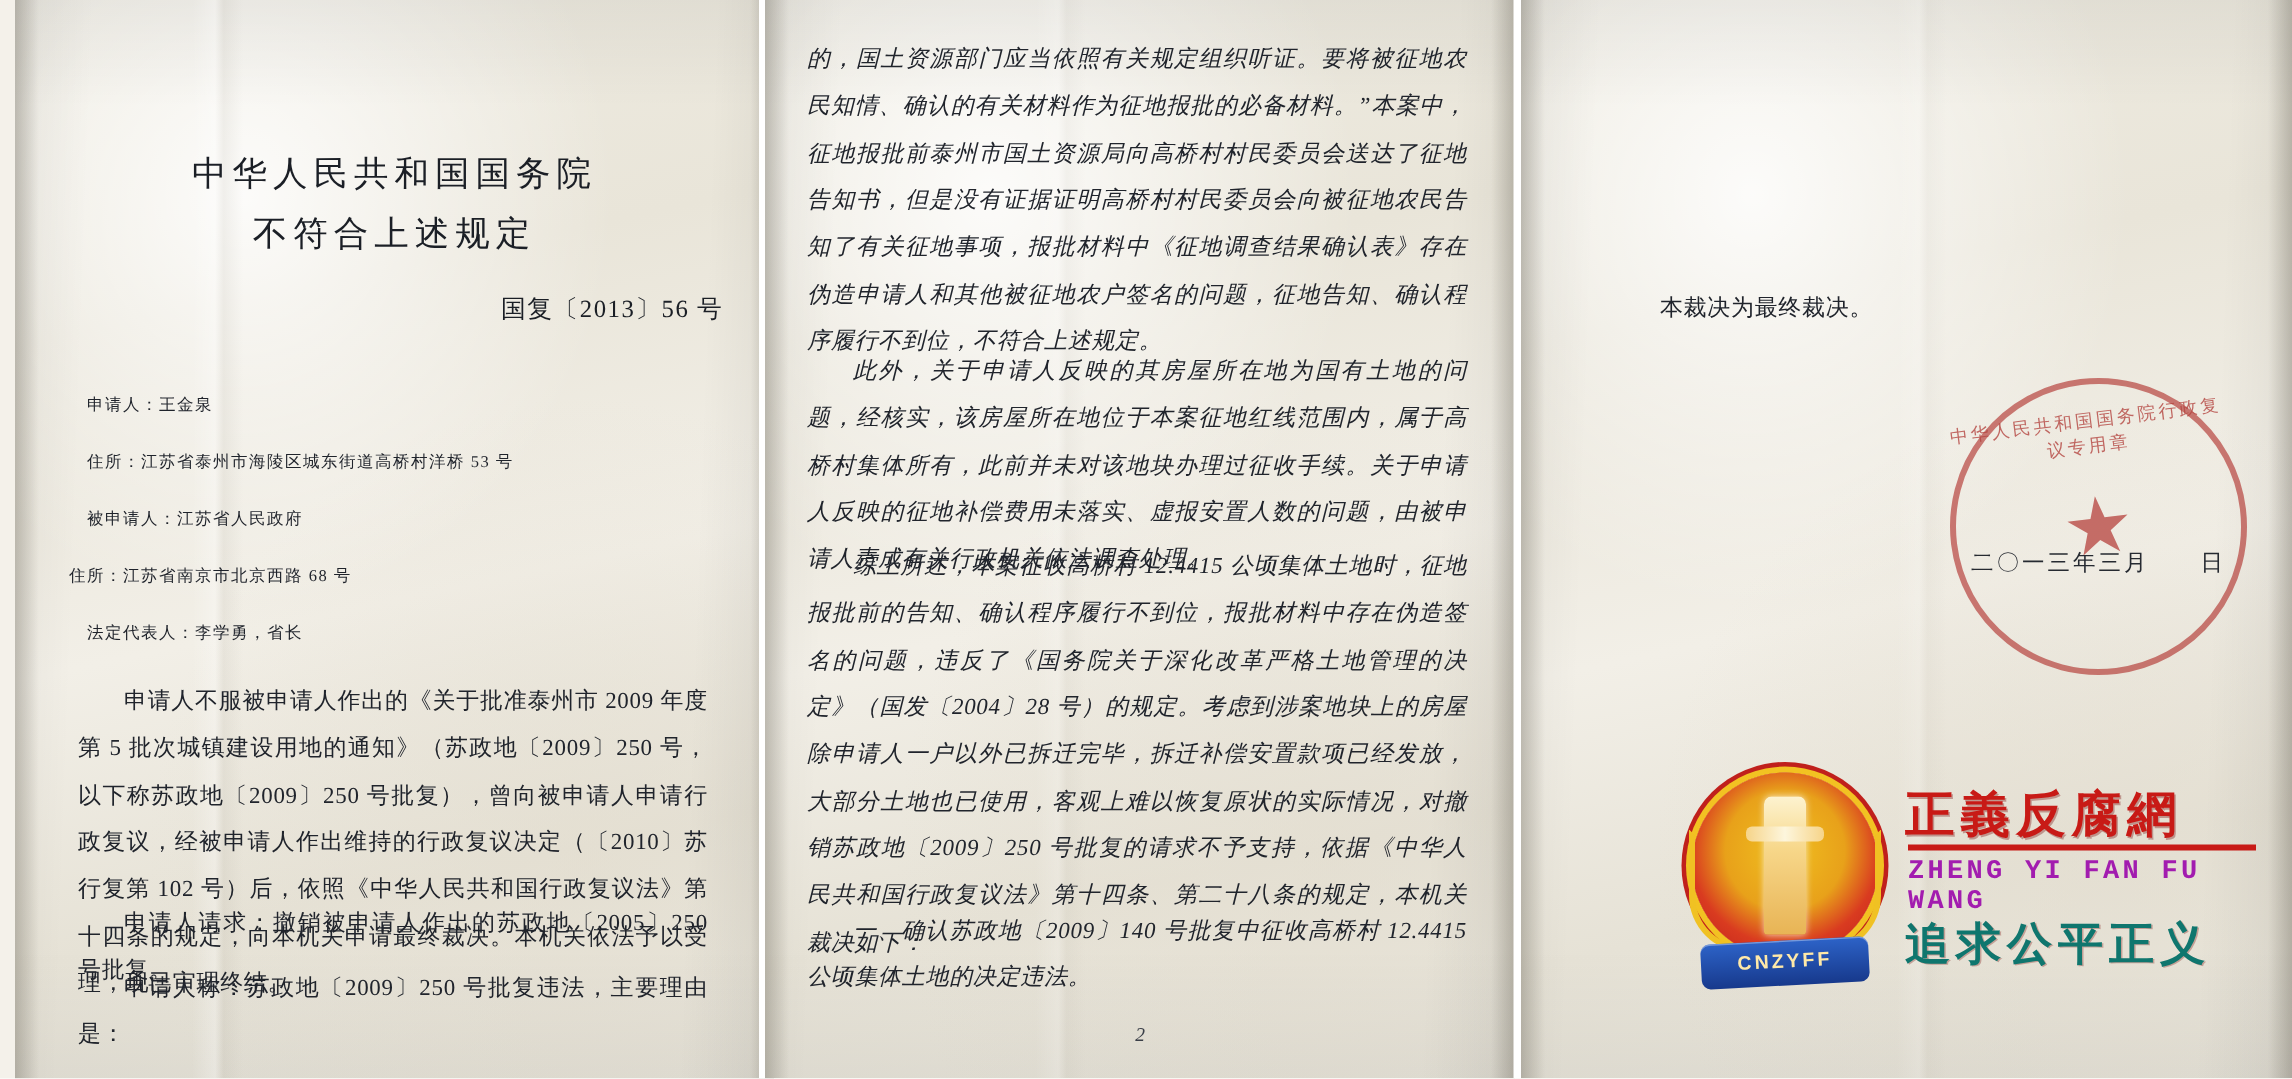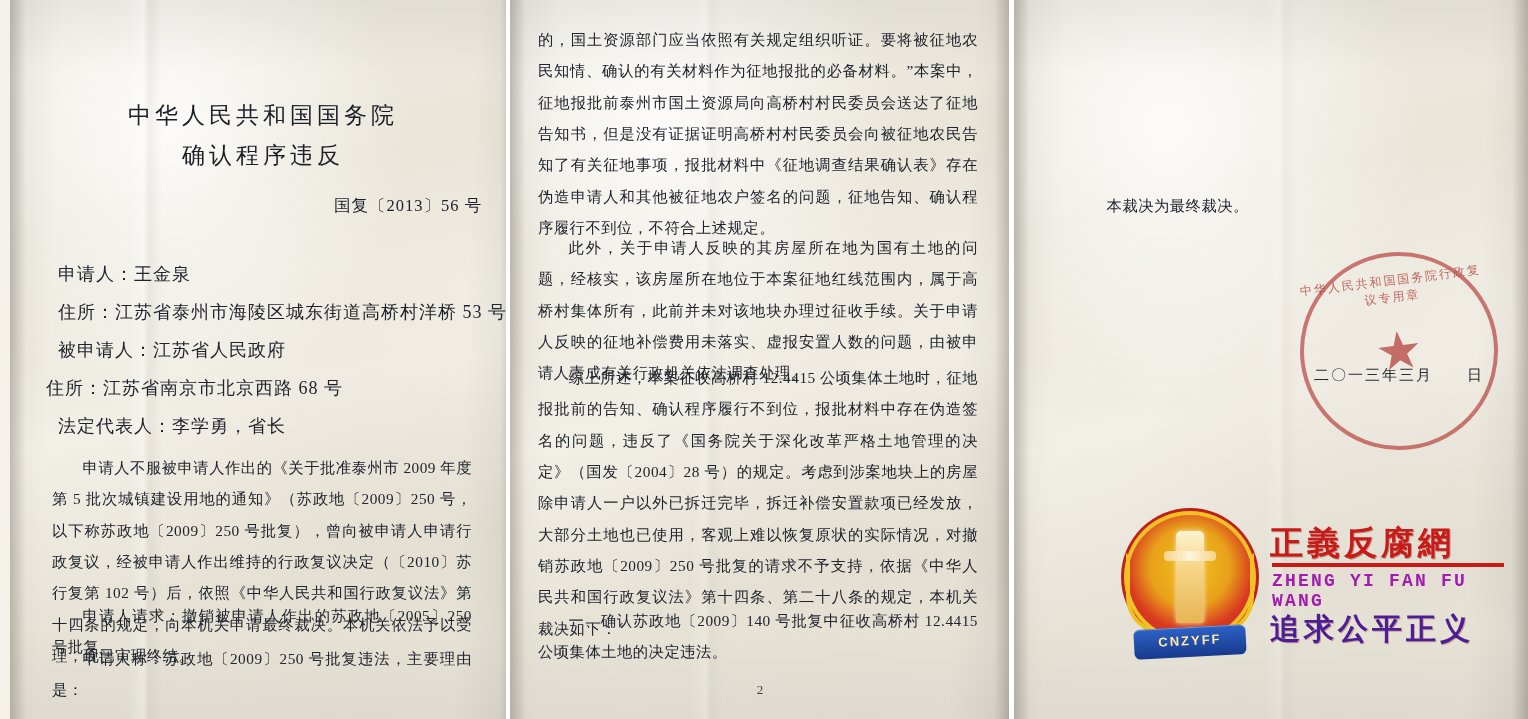--- a/index.html
+++ b/index.html
@@ -16,21 +16,21 @@
     font-family: "Liberation Serif", "DejaVu Serif", serif;
   }
   
   .sheet {
     position: absolute;
     top: 0;
     height: 719px;
     overflow: hidden;
   }
   .sheet-1 { left: 0px;    width: 506px; margin-left: 10px; }
-  .sheet-2 { left: 510px;  width: 500px; }
+  .sheet-2 { left: 510px;  width: 500px; font-style: italic; }
   .sheet-3 { left: 1014px; width: 514px; }
 
   .paper {
     position: absolute;
     inset: 0;
     background:
       radial-gradient(ellipse 70% 55% at 30% 18%, rgba(255,255,255,0.85), rgba(255,255,255,0) 70%),
       radial-gradient(ellipse 80% 60% at 75% 80%, rgba(226,220,206,0.55), rgba(255,255,255,0) 72%),
       linear-gradient(168deg, #efece2 0%, #e9e5d9 28%, #f2efe7 55%, #e6e2d6 78%, #edeae0 100%);
   }
@@ -86,21 +86,21 @@
     font-family: "Liberation Serif", "DejaVu Serif", serif;
   }
   .doc-no {
     position: absolute;
     font-size: 16.5px;
     letter-spacing: 1px;
     color: #1b1f26;
   }
   .meta-line {
     position: absolute;
-    font-size: 18px;
+    font-size: 11px;
     letter-spacing: 1px;
     color: #1f232b;
   }
   .body-p {
     font-size: 15.3px;
     line-height: 2.05;
     text-indent: 0;
   }
   .indent2 { text-indent: 2em; }
 
@@ -245,38 +245,38 @@
     color: #a21caf;
     font-family: Liberation Mono, monospace;
     font-weight: bold;
   }
   .wm-line3 {
     position: absolute;
     left: 150px; top: 104px;
     font-size: 30px;
     font-weight: bold;
     letter-spacing: 4px;
-    color: #4c1d95;
+    color: #0f766e;
     font-family: "Liberation Serif", "DejaVu Serif", serif;
     text-shadow: 1px 1px 0 rgba(120,10,8,0.3);
   }
 </style>
 </head>
 <body>
 
 <div id="page">
 
   <div class="sheet sheet-1">
     <div class="paper"></div>
     <div class="edge-shadow-l"></div>
     <div class="edge-shadow-r"></div>
     <div class="fold" style="left:118px; opacity:.55;"></div>
 
     <div class="doc-title" style="top:100px;">中华人民共和国国务院</div>
-    <div class="doc-title" style="top:140px;">确认程序违反</div>
+    <div class="doc-title" style="top:140px;">不符合上述规定</div>
 
     <div class="doc-no" style="left:324px; top:195px;">国复〔2013〕56 号</div>
 
     <div class="meta-line" style="left:48px; top:262px;">申请人：王金泉</div>
     <div class="meta-line" style="left:48px; top:300px;">住所：江苏省泰州市海陵区城东街道高桥村洋桥 53 号</div>
     <div class="meta-line" style="left:48px; top:338px;">被申请人：江苏省人民政府</div>
     <div class="meta-line" style="left:36px; top:376px;text-align:right;">住所：江苏省南京市北京西路 68 号</div>
     <div class="meta-line" style="left:48px; top:414px;">法定代表人：李学勇，省长</div>
 
     <div class="txt body-p indent2" style="left:42px; top:452px; width:420px;">申请人不服被申请人作出的《关于批准泰州市 2009 年度第 5 批次城镇建设用地的通知》（苏政地〔2009〕250 号，以下称苏政地〔2009〕250 号批复），曾向被申请人申请行政复议，经被申请人作出维持的行政复议决定（〔2010〕苏行复第 102 号）后，依照《中华人民共和国行政复议法》第十四条的规定，向本机关申请最终裁决。本机关依法予以受理，现已审理终结。</div>

